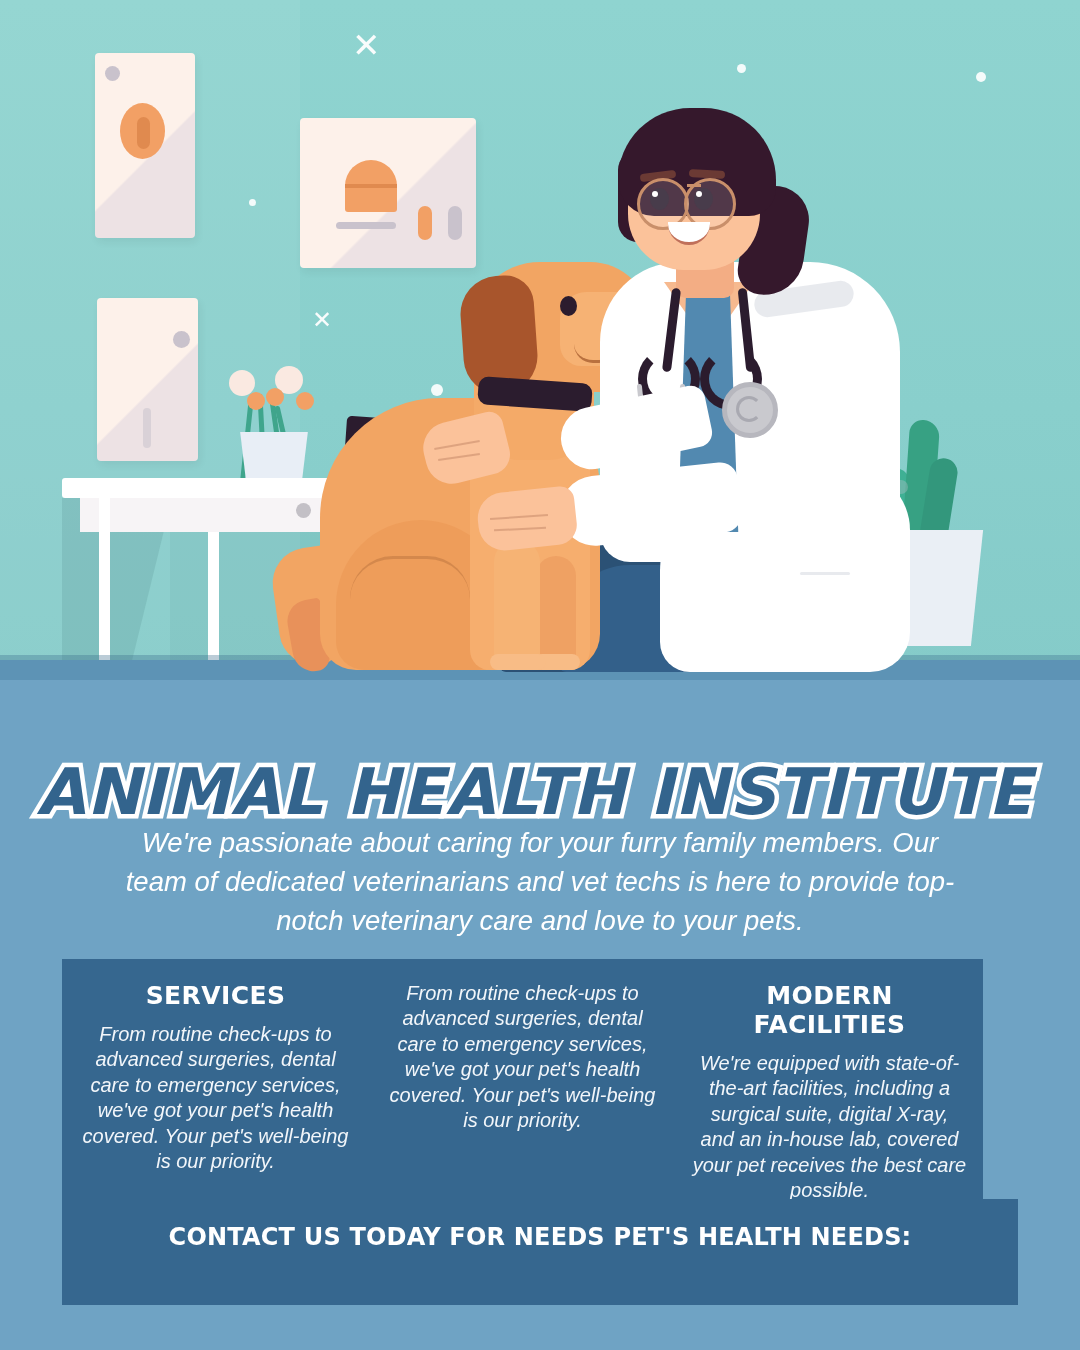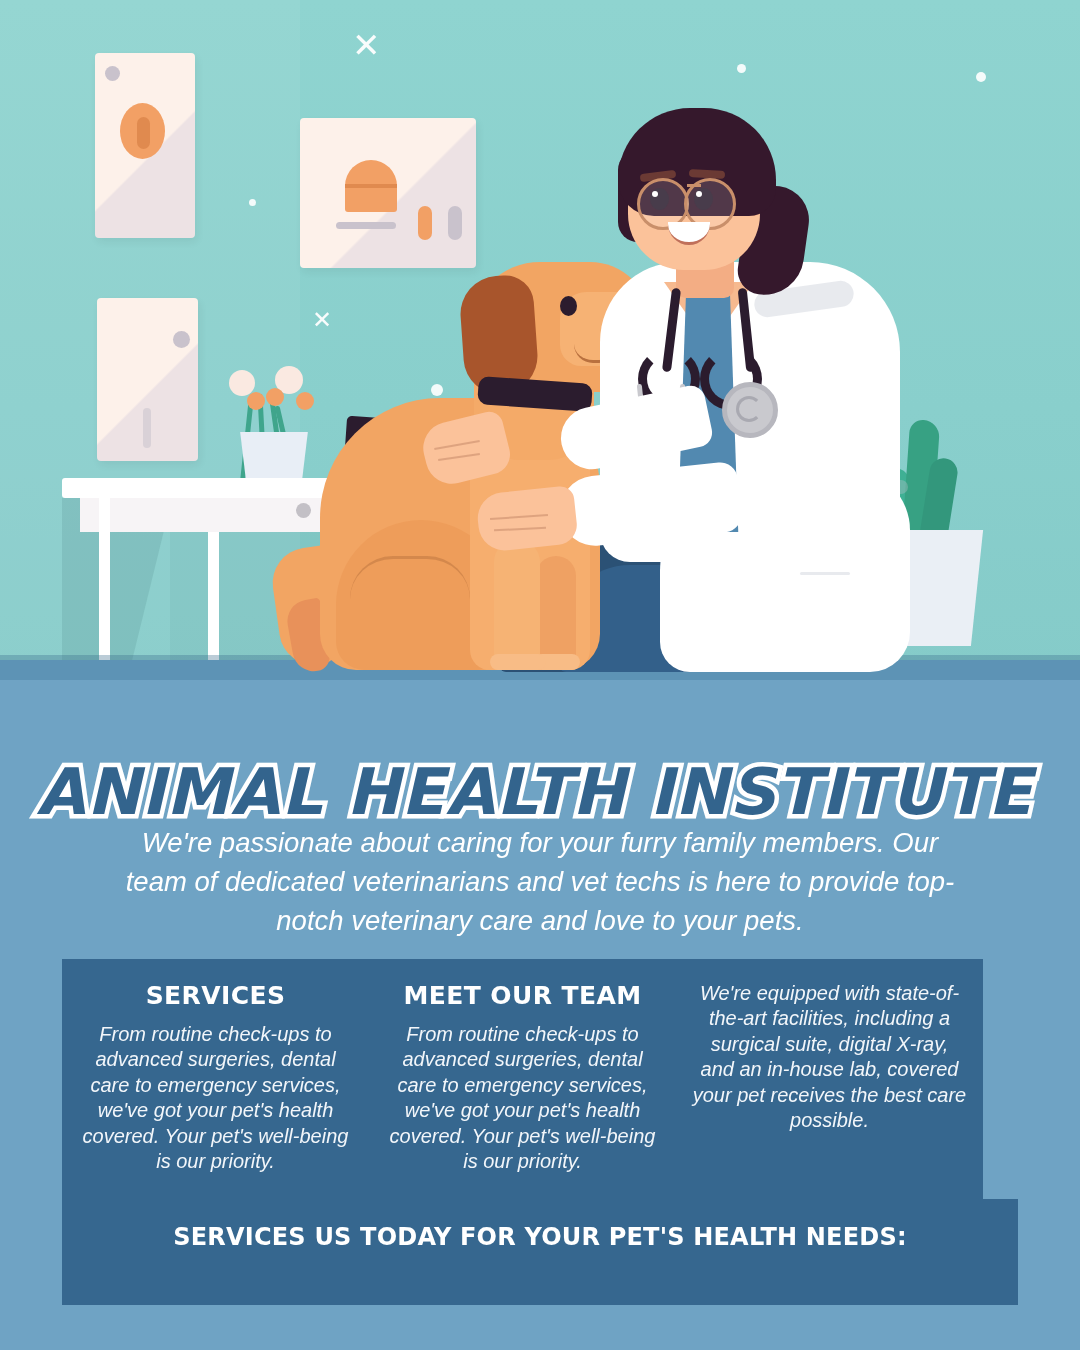--- a/index.html
+++ b/index.html
@@ -629,28 +629,28 @@
     <p class="intro">We're passionate about caring for your furry family members. Our team of dedicated veterinarians and vet techs is here to provide top-notch veterinary care and love to your pets.</p>
 
     <div class="cards">
 
       <div class="card">
         <div class="card-title">SERVICES</div>
         <div class="card-body">From routine check-ups to advanced surgeries, dental care to emergency services, we've got your pet's health covered. Your pet's well-being is our priority.</div>
       </div>
 
       <div class="card">
-        <div class="card-title">MEET OUR TEAM</div>
         <div class="card-body">From routine check-ups to advanced surgeries, dental care to emergency services, we've got your pet's health covered. Your pet's well-being is our priority.</div>
       </div>
 
       <div class="card">
+        <div class="card-title">MODERN FACILITIES</div>
         <div class="card-body">We're equipped with state-of-the-art facilities, including a surgical suite, digital X-ray, and an in-house lab, covered your pet receives the best care possible.</div>
       </div>
 
     </div>
 
     <div class="contact">
-      <div class="contact-head">SERVICES US TODAY FOR YOUR PET'S HEALTH NEEDS:</div>
+      <div class="contact-head">CONTACT US TODAY FOR NEEDS PET'S HEALTH NEEDS:</div>
     </div>
 
   </div>
 </div>
 
 </body></html>

